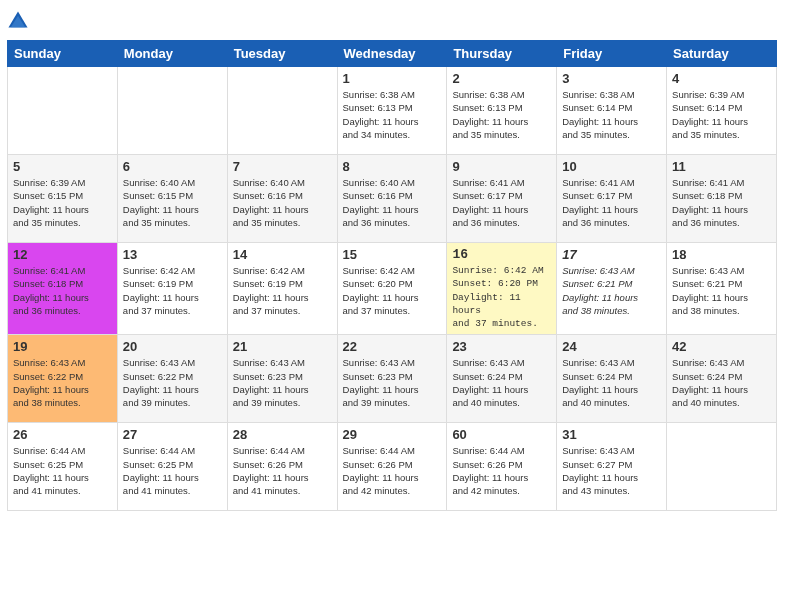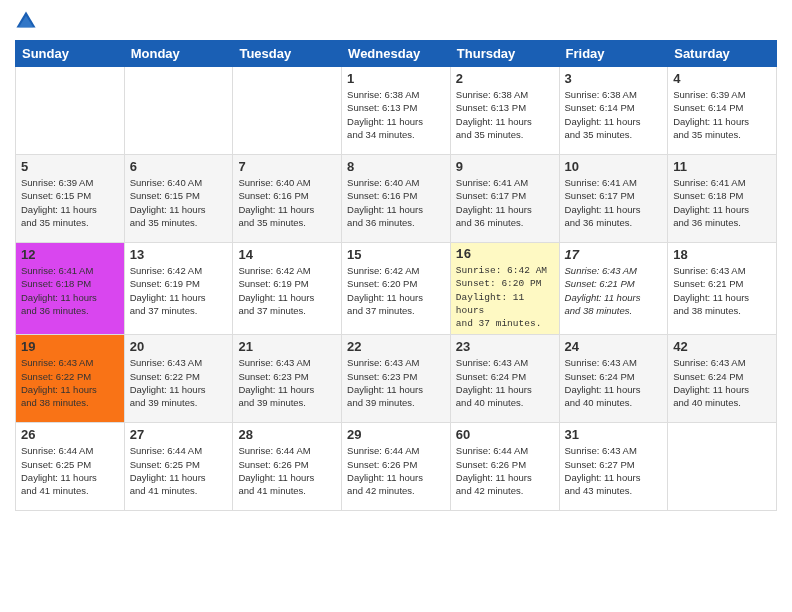--- a/index.html
+++ b/index.html
@@ -6,21 +6,21 @@
     body {
       width: 792px;
       height: 612px;
       font-family: Arial, Helvetica, sans-serif;
       background: #fff;
       overflow: hidden;
     }
     .page {
       width: 792px;
       height: 612px;
-      padding: 10px 15px 10px 15px;
+      padding: 10px 15px 10px 7px;
     }
     .header {
       display: flex;
       justify-content: space-between;
       align-items: flex-start;
       margin-bottom: 8px;
     }
     .logo {
       display: flex;
       align-items: center;
@@ -263,21 +263,21 @@
           </td>
           <td style="background-color: rgb(255, 255, 255);">
             <div class="day-number">18</div>
             <div class="day-info" style="white-space: pre-line;">Sunrise: 6:43 AM
 Sunset: 6:21 PM
 Daylight: 11 hours
 and 38 minutes.</div>
           </td>
         </tr>
         <tr>
-          <td style="background-color: #f97316;">
+          <td style="background-color: #fdba74;">
             <div class="day-number">19</div>
             <div class="day-info" style="white-space: pre-line;">Sunrise: 6:43 AM
 Sunset: 6:22 PM
 Daylight: 11 hours
 and 38 minutes.</div>
           </td>
           <td style="background-color: rgb(245, 245, 245);">
             <div class="day-number">20</div>
             <div class="day-info" style="white-space: pre-line;">Sunrise: 6:43 AM
 Sunset: 6:22 PM

